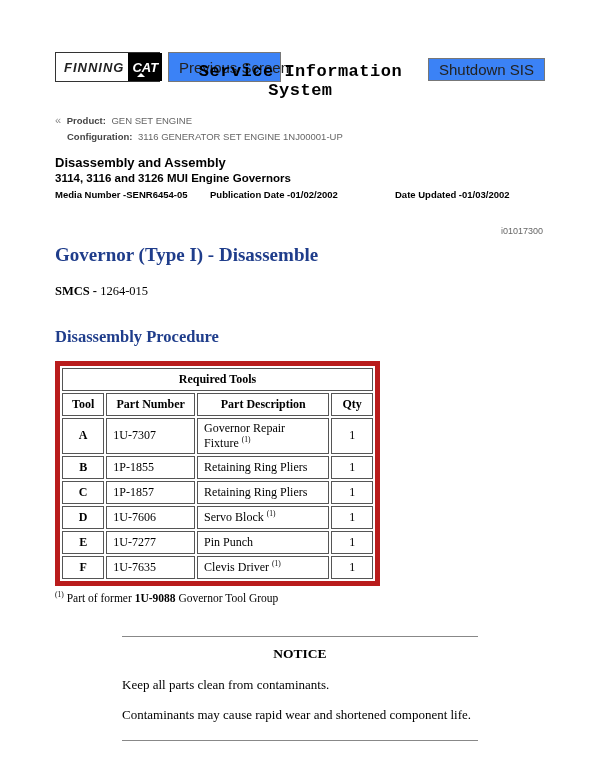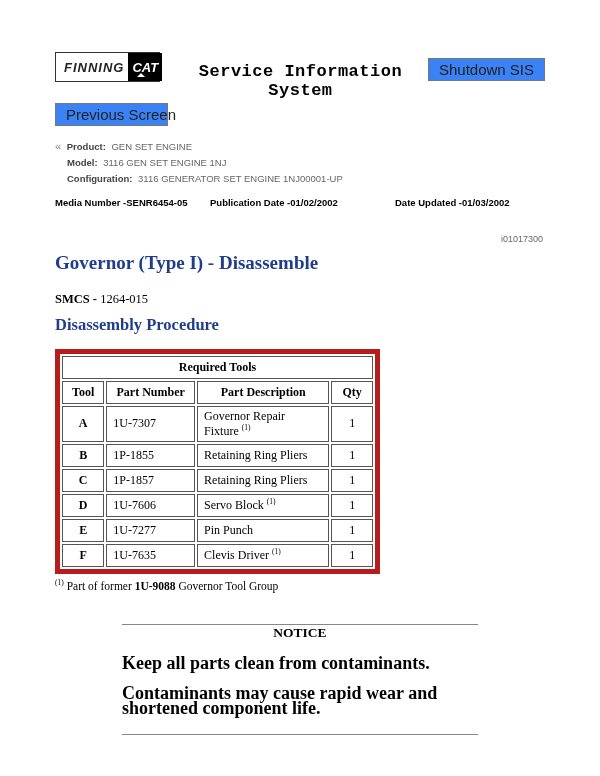--- a/index.html
+++ b/index.html
@@ -4,21 +4,21 @@
 <style>
   html,body { margin:0; padding:0; background:#ffffff; }
   body {
     width:600px; height:776px; overflow:hidden; position:relative;
     font-family:"Liberation Serif", serif; color:#000;
   }
   .page { padding:52px 55px 0 55px; }
 
   
   .header { display:flex; align-items:flex-start; }
-  .header-left { display:flex; flex-direction:column; gap:21px; width:118px; flex:0 0 auto; }
+  .header-left { display:flex; flex-direction:row; gap:8px; width:118px; flex:0 0 auto; }
   .logo-box {
     border:1px solid #333; background:#fff; height:28px; width:103px;
     display:flex; align-items:center; justify-content:flex-start;
   }
   .finning-text {
     font-family:"Liberation Sans", sans-serif; font-weight:bold; font-style:italic;
     font-size:13px; letter-spacing:1px; color:#222; padding:0 4px 0 8px;
   }
   .cat-box {
     background:#000; color:#fff; font-family:"Liberation Sans", sans-serif;
@@ -66,21 +66,21 @@
   }
 
   
   .h1-blue {
     color:#1f3d8b; font-weight:bold; font-size:19px; margin:8px 0 0 0;
     font-family:"Liberation Serif", serif;
   }
   .smcs { font-size:12.5px; margin-top:18px; }
   .smcs b { font-weight:bold; }
   .h2-blue {
-    color:#1f3d8b; font-weight:bold; font-size:16.5px; margin-top:8px;
+    color:#1f3d8b; font-weight:bold; font-size:16.5px; margin-top:28px;
     font-family:"Liberation Serif", serif;
   }
 
   
   .table-wrap { margin-top:10px; width:325px; }
   .table-caption { text-align:center; font-size:12px; margin-bottom:2px; }
   table.tools {
     border:5px solid #b91c1c; border-spacing:2px; background:#fff;
     font-size:12px; width:325px;
   }
@@ -92,22 +92,22 @@
   td.qty-cell { width:30px; text-align:center; }
   sup.fn { font-size:7.5px; vertical-align:super; line-height:0; }
 
   .footnote { font-size:11.5px; margin-top:4px; }
   .footnote sup { font-size:7.5px; }
   .footnote b { font-weight:bold; }
 
   
   .notice { width:356px; margin:32px auto 0 auto; }
   .notice .rule { border:none; border-top:1px solid #888; margin:0; }
-  .notice-title { text-align:center; font-weight:bold; font-size:13.5px; }
-  .notice p { font-weight:bold; font-size:18px; margin:15px 0 0 0; line-height:15px; }
+  .notice-title { text-align:center; font-weight:bold; font-size:13.5px; margin-top:9px; }
+  .notice p { font-weight:normal; font-size:13px; margin:15px 0 0 0; line-height:15px; }
   .notice .rule.bottom { margin-top:18px; }
 </style>
 </head>
 <body>
 
 <div class="page">
 
   <div class="header">
     <div class="header-left">
       <div class="logo-box">
@@ -127,30 +127,28 @@
     </div>
   </div>
 
   <div class="product-info">
     <div class="row">
       <span class="chev">«</span>
       <span class="lbl">Product:</span>
       <span class="val">GEN SET ENGINE</span>
     </div>
     <div class="row indent">
-      <span class="lbl">Model:</span>
-      <span class="val">3116 GEN SET ENGINE 1NJ</span>
-    </div>
-    <div class="row indent">
       <span class="lbl">Configuration:</span>
       <span class="val">3116 GENERATOR SET ENGINE 1NJ00001-UP</span>
     </div>
   </div>
 
   <div class="doc-head">
+    <div class="doc-title">Disassembly and Assembly</div>
+    <div class="doc-subtitle">3114, 3116 and 3126 MUI Engine Governors</div>
     <div class="doc-meta">
       <span class="m1">Media Number -SENR6454-05</span>
       <span class="m2">Publication Date -01/02/2002</span>
       <span class="m3">Date Updated -01/03/2002</span>
     </div>
   </div>
 
   <div class="doc-id">i01017300</div>
 
   <h1 class="h1-blue">Governor (Type I) - Disassemble</h1>

